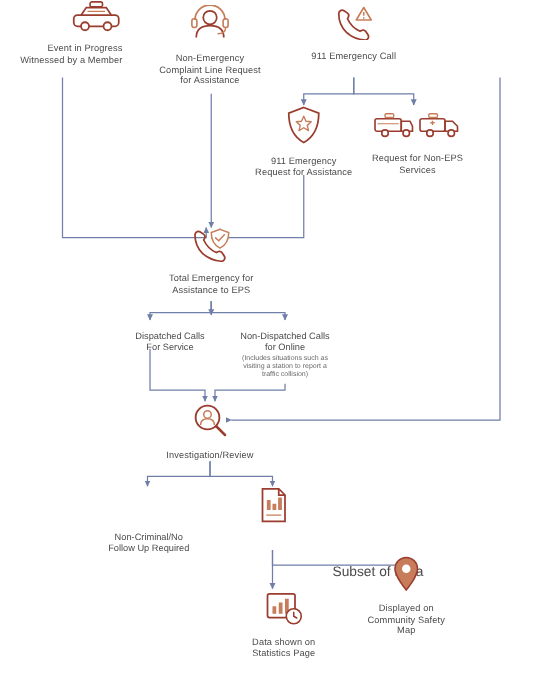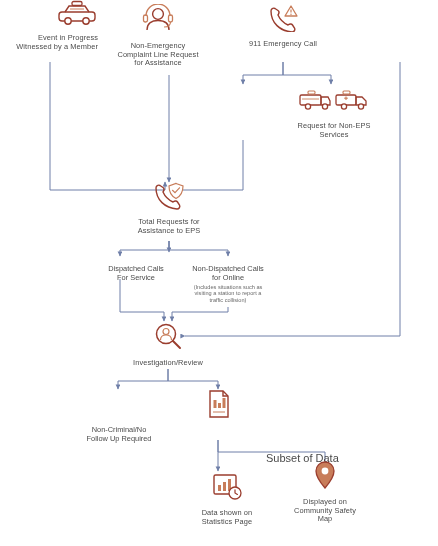--- a/index.html
+++ b/index.html
@@ -112,21 +112,21 @@
         <rect x="16" y="1.5" width="10" height="4" rx="1.6" fill="none" stroke="#9a3d2e" stroke-width="1.3"></rect>
         <circle cx="12" cy="21" r="3.2" fill="#fff" stroke="#9a3d2e" stroke-width="1.4"></circle>
         <circle cx="30" cy="21" r="3.2" fill="#fff" stroke="#9a3d2e" stroke-width="1.4"></circle>
         <line x1="14" y1="9" x2="28" y2="9" stroke="#c87d5a" stroke-width="1"></line>
       </svg>
     </span>
     <span class="label">Event in Progress
 Witnessed by a Member</span>
   </div>
 
-  <div class="node" style="left:112px; top:4px; width:92px;text-align:center;">
+  <div class="node" style="left:122px; top:4px; width:92px;text-align:center;">
     <span class="icon">
       <svg width="34" height="30" viewBox="0 0 34 30">
         <circle cx="17" cy="10" r="5.4" fill="none" stroke="#9a3d2e" stroke-width="1.4"></circle>
         <path d="M6,26 C6,19 11,16.5 17,16.5 C23,16.5 28,19 28,26" fill="none" stroke="#9a3d2e" stroke-width="1.4"></path>
         <path d="M5,12 A12,12 0 0 1 29,12" fill="none" stroke="#c87d5a" stroke-width="1.4"></path>
         <rect x="2.5" y="11" width="4" height="7" rx="1.8" fill="none" stroke="#c87d5a" stroke-width="1.3"></rect>
         <rect x="27.5" y="11" width="4" height="7" rx="1.8" fill="none" stroke="#c87d5a" stroke-width="1.3"></rect>
         <path d="M29.5,18 C29.5,22 26,23 23,23" fill="none" stroke="#c87d5a" stroke-width="1.1"></path>
       </svg>
     </span>
@@ -141,20 +141,30 @@
         <path d="M5,7 C5,5 7,3.5 9,4.5 L12,6.5 C13.5,7.5 13,9.5 12,11 C14,15.5 17.5,19 22,21 C23.5,20 25.5,19.5 26.5,21 L28.5,24 C29.5,26 28,28 26,28 C14,27 5,19 5,7 Z" fill="none" stroke="#9a3d2e" stroke-width="1.4"></path>
         <path d="M25,2 L31,12 L19,12 Z" fill="none" stroke="#c87d5a" stroke-width="1.3" stroke-linejoin="round"></path>
         <line x1="25" y1="5.5" x2="25" y2="8.5" stroke="#c87d5a" stroke-width="1.2"></line>
         <circle cx="25" cy="10.3" r="0.7" fill="#c87d5a"></circle>
       </svg>
     </span>
     <span class="label">911 Emergency Call</span>
   </div>
 
 
+  <div class="node" style="left:197px; top:84px; width:92px;">
+    <span class="icon">
+      <svg width="30" height="32" viewBox="0 0 30 32">
+        <path d="M15,2 L27,6.5 C27,18 22,26 15,30 C8,26 3,18 3,6.5 Z" fill="none" stroke="#9a3d2e" stroke-width="1.4"></path>
+        <path d="M15,9 L16.8,13 L21,13.4 L17.8,16.3 L18.8,20.5 L15,18.2 L11.2,20.5 L12.2,16.3 L9,13.4 L13.2,13 Z" fill="none" stroke="#c87d5a" stroke-width="1.1" stroke-linejoin="round"></path>
+      </svg>
+    </span>
+    <span class="label">911 Emergency
+Request for Assistance</span>
+  </div>
 
   <div class="node" style="left:286px; top:84px; width:96px;">
     <span class="icon">
       <svg width="74" height="30" viewBox="0 0 74 30">
 
         <rect x="3" y="11" width="21" height="10" rx="1.6" fill="none" stroke="#9a3d2e" stroke-width="1.3"></rect>
         <path d="M24,13 L31,13 L33,17 L33,21 L24,21 Z" fill="none" stroke="#9a3d2e" stroke-width="1.3"></path>
         <rect x="11" y="7" width="7" height="3" rx="1" fill="none" stroke="#c87d5a" stroke-width="1.1"></rect>
         <circle cx="11" cy="22.5" r="2.6" fill="#fff" stroke="#9a3d2e" stroke-width="1.3"></circle>
         <circle cx="28" cy="22.5" r="2.6" fill="#fff" stroke="#9a3d2e" stroke-width="1.3"></circle>
@@ -174,21 +184,21 @@
   </div>
 
   <div class="node" style="left:123px; top:182px; width:92px;">
     <span class="icon">
       <svg width="34" height="28" viewBox="0 0 34 28">
         <path d="M4,6 C4,4 6,2.5 8,3.5 L11,5.5 C12.5,6.5 12,8.5 11,10 C13,14.5 16.5,18 21,20 C22.5,19 24.5,18.5 25.5,20 L27.5,23 C28.5,25 27,27 25,27 C13,26 4,18 4,6 Z" fill="none" stroke="#9a3d2e" stroke-width="1.4"></path>
         <path d="M24,1.5 L31,4 C31,10.5 28,14.5 24,16.5 C20,14.5 17,10.5 17,4 Z" fill="#fff" stroke="#c87d5a" stroke-width="1.2"></path>
         <path d="M20.5,8.3 L23,10.6 L27.5,5.8" fill="none" stroke="#c87d5a" stroke-width="1.2" stroke-linecap="round"></path>
       </svg>
     </span>
-    <span class="label">Total Requests for
+    <span class="label">Total Emergency for
 Assistance to EPS</span>
   </div>
 
   <div class="textnode" style="left:88px; top:256px; width:96px;">
     <span>Dispatched Calls
 For Service</span>
   </div>
 
   <div class="textnode" style="left:176px; top:256px; width:104px;">
     <span>Non-Dispatched Calls
@@ -240,21 +250,21 @@
         <rect x="12" y="11" width="3" height="9" fill="#c87d5a"></rect>
         <rect x="17" y="8" width="3" height="12" fill="#c87d5a"></rect>
         <circle cx="24" cy="22" r="6" fill="#fff" stroke="#9a3d2e" stroke-width="1.3"></circle>
         <path d="M24,18.8 L24,22 L26.4,23.4" fill="none" stroke="#9a3d2e" stroke-width="1.2" stroke-linecap="round"></path>
       </svg>
     </span>
     <span class="label">Data shown on
 Statistics Page</span>
   </div>
 
-  <div class="node" style="left:280px; top:460px; width:90px;">
+  <div class="node" style="left:280px; top:444px; width:90px;">
     <span class="icon">
       <svg width="28" height="30" viewBox="0 0 28 30">
         <path d="M14,2 C19,2 23,6 23,11 C23,17.5 14,28 14,28 C14,28 5,17.5 5,11 C5,6 9,2 14,2 Z" fill="#c87d5a" stroke="#9a3d2e" stroke-width="1.3"></path>
         <circle cx="14" cy="11" r="3.4" fill="#fff"></circle>
       </svg>
     </span>
     <span class="label">Displayed on
 Community Safety
 Map</span>
   </div>

